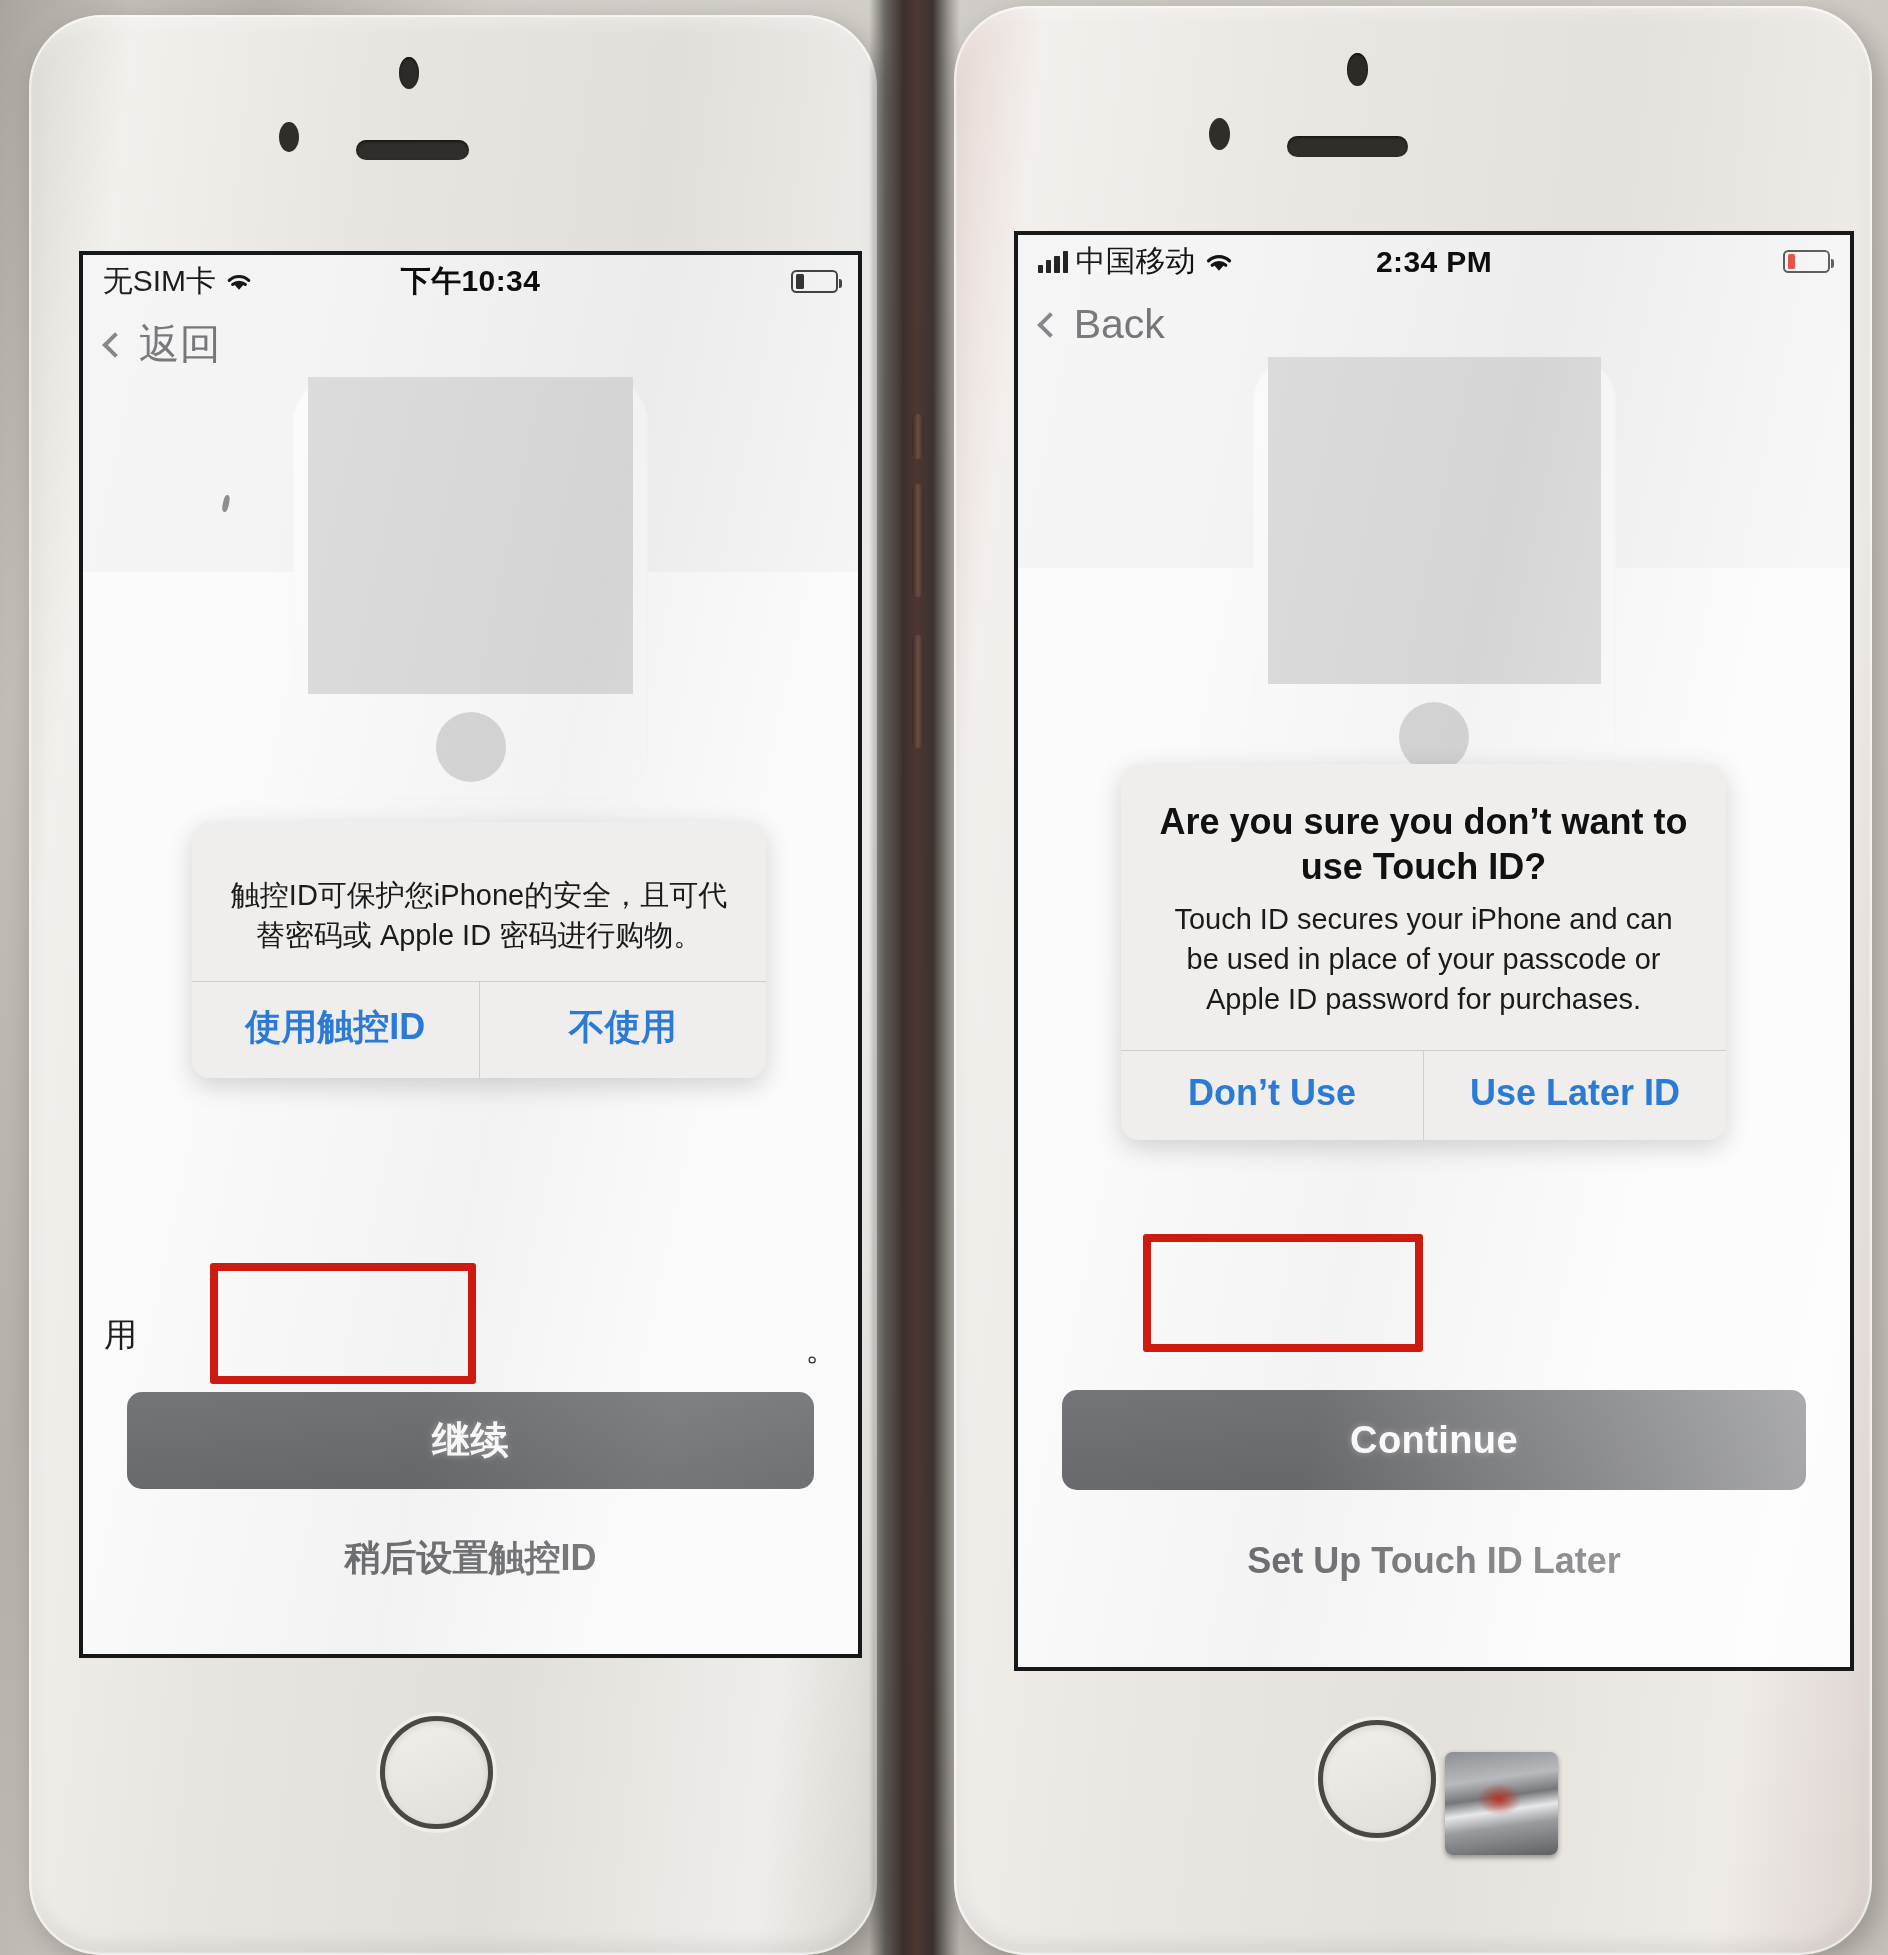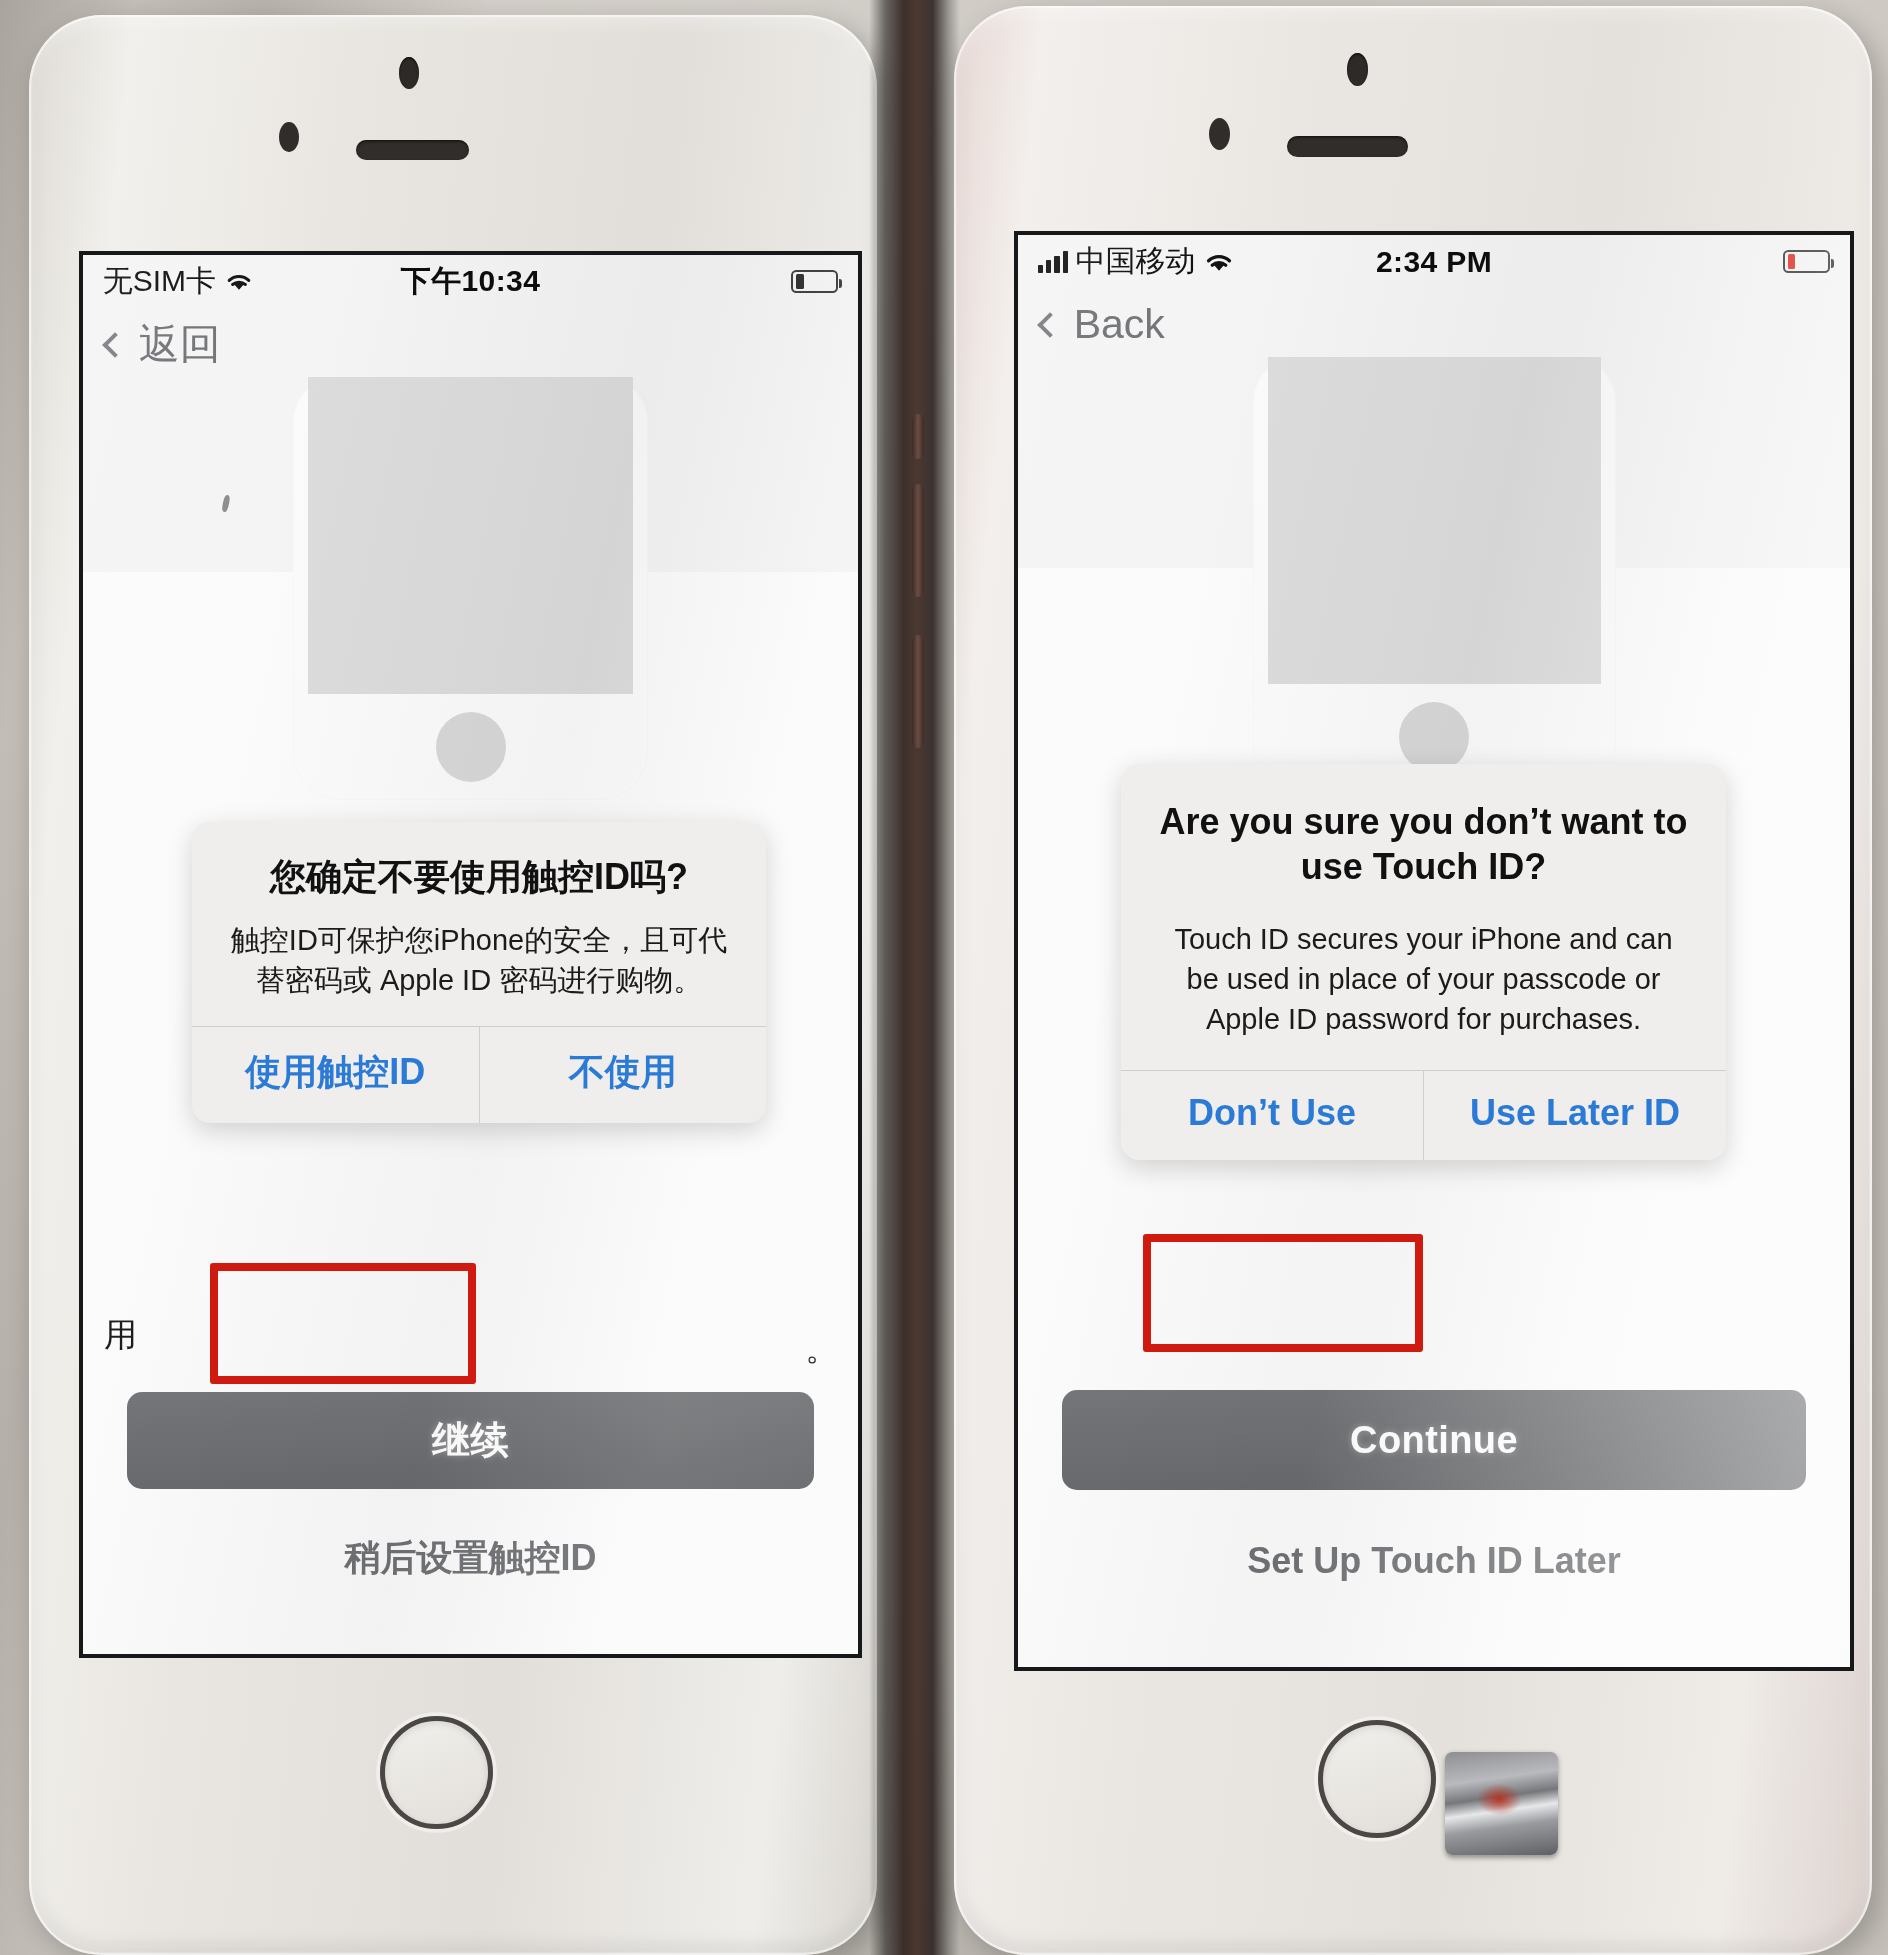--- a/index.html
+++ b/index.html
@@ -258,21 +258,20 @@
       <div class="illu-home"></div>
     </div>
   </div>
   <div id="dust-left"></div>
 
   <div style="position:absolute; left:21px; top:1058px; font-size:33px; color:#1d1d1d;">用</div>
   <div style="position:absolute; right:19.7px; top:1072px; font-size:33px; color:#1d1d1d;">。</div>
 
   <div class="alert" style="left:109px; top:567px; width:574px;">
     <div style="padding: 32px 35px 26px;">
-      <div class="alert-title">您确定不要使用触控ID吗?</div>
       <div class="alert-msg" style="margin-top:21px;">触控ID可保护您iPhone的安全，且可代替密码或 Apple ID 密码进行购物。</div>
     </div>
     <div class="alert-btn-row">
       <div class="alert-btn bold">使用触控ID</div>
       <div class="alert-btn">不使用</div>
     </div>
   </div>
   <div class="hl-box" style="left:127px; top:1008px; width:266px; height:121px;"></div>
 
   <div class="cta" style="left:44px; right:44px; top:1137px; height:97px;">继续</div>
@@ -332,21 +331,21 @@
       <div class="illu-home"></div>
     </div>
   </div>
   <div id="smudge"></div>
 
   <div class="bg-body-text" style="top:804px;">purchases.</div>
 
   <div class="alert" style="left:103px; top:529px; width:605px;">
     <div style="padding: 35px 36px 31px;">
       <div class="alert-title">Are you sure you don’t want to use Touch ID?</div>
-      <div class="alert-msg" style="margin-top:29px;">Touch ID secures your iPhone and can be used in place of your passcode or Apple ID password for purchases.</div>
+      <div class="alert-msg" style="margin-top:9px;">Touch ID secures your iPhone and can be used in place of your passcode or Apple ID password for purchases.</div>
     </div>
     <div class="alert-btn-row">
       <div class="alert-btn">Don’t Use</div>
       <div class="alert-btn bold">Use Later ID</div>
     </div>
   </div>
   <div class="hl-box" style="left:125px; top:999px; width:280px; height:118px;"></div>
 
   <div class="cta" style="left:44px; right:44px; top:1155px; height:100px;">Continue</div>
   <div class="sub-link" style="top:1305px;">Set Up Touch ID Later</div>

